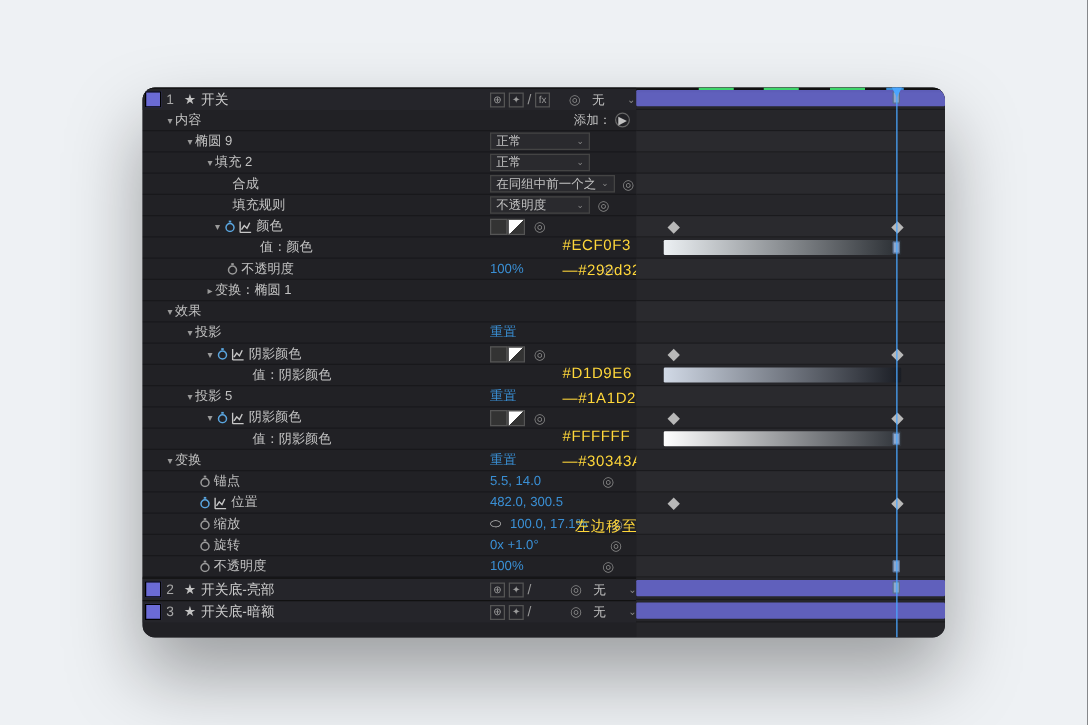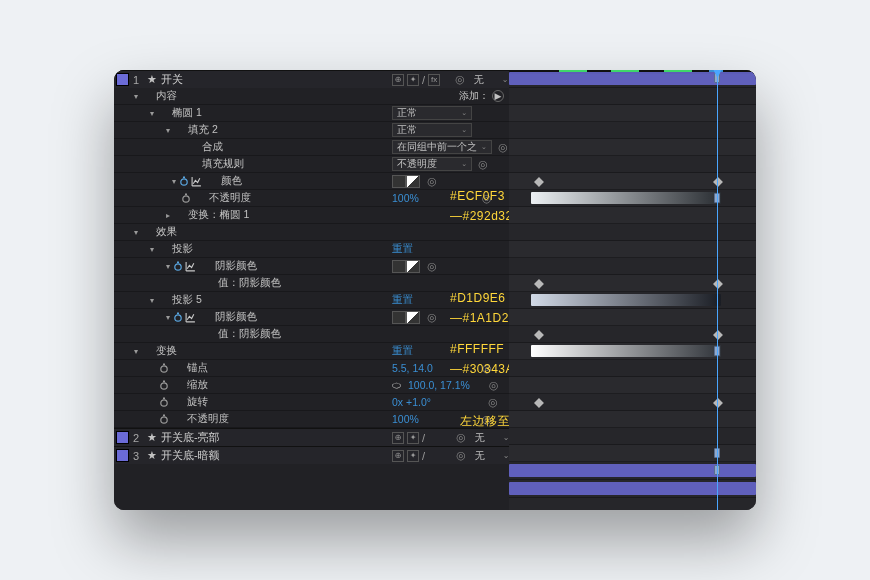--- a/index.html
+++ b/index.html
@@ -61,21 +61,21 @@
 }
 .stopwatch svg { width: 10px; height: 10px; }
 .graph {
   width: 11px; height: 11px;
   display: inline-flex;
   align-items: center;
   justify-content: center;
   color: #c8c8c8;
   margin-right: 3px;
 }
-.label { color: #c2c2c2; white-space: nowrap; margin-left: 16px; }
+.label { color: #c2c2c2; white-space: nowrap; }
 .blueval { color: #3a8fd4; font-size: 10.5px; }
 .reset { color: #3a8fd4; font-size: 10.5px; cursor: pointer; }
 .dd {
   display: inline-flex;
   align-items: center;
   border: 1px solid #444;
   background: #2a2a2e;
   height: 14px;
   padding: 0 4px;
   font-size: 10px;
@@ -249,21 +249,21 @@
   <span class="label">内容</span>
   <span class="col2" style="left:345px">
     <span class="addlabel">添加：</span>
     <span class="addbtn">▶</span>
   </span>
 </div>
 
 <div class="row">
   <span class="ind" style="width:34px"></span>
   <span class="arrow">▾</span>
-  <span class="label">椭圆 1</span>
+  <span class="label">椭圆 9</span>
   <span class="col2">
           <span class="dd">
             <span>正常</span>
             <span class="chev">⌄</span>
           </span>
         </span>
 </div>
 
 <div class="row">
   <span class="ind" style="width:50px"></span>
@@ -318,20 +318,24 @@
   <span class="label">颜色</span>
   <span class="col2">
     <span class="swatches">
       <span class="swatch"></span>
       <span class="swatch white" style="background:linear-gradient(135deg,#fff 50%,#333 50%)"></span>
     </span>
     <span class="spiral">◎</span>
   </span>
 </div>
 
+<div class="row">
+  <span class="ind" style="width:94px"></span>
+  <span class="label">值：颜色</span>
+</div>
 
 <div class="row">
   <span class="ind" style="width:66px"></span>
   <span class="stopwatch">
           <svg viewBox="0 0 10 10">
             <circle cx="5" cy="6" r="3.2" fill="none" stroke="#999" stroke-width="1.2"></circle>
             <rect x="4" y="0.5" width="2" height="1.5" fill="#999"></rect>
           </svg>
         </span>
   <span class="label">不透明度</span>
@@ -446,20 +450,38 @@
             <rect x="4" y="0.5" width="2" height="1.5" fill="#999"></rect>
           </svg>
         </span>
   <span class="label">锚点</span>
   <span class="col2">
           <span class="blueval">5.5, 14.0</span>
   <span class="spiral" style="margin-left:46px">◎</span>
         </span>
 </div>
 
+<div class="row">
+  <span class="ind" style="width:44px"></span>
+  <span class="stopwatch">
+          <svg viewBox="0 0 10 10">
+            <circle cx="5" cy="6" r="3.2" fill="none" stroke="#5aa6e0" stroke-width="1.2"></circle>
+            <rect x="4" y="0.5" width="2" height="1.5" fill="#5aa6e0"></rect>
+          </svg>
+        </span>
+  <span class="graph">
+          <svg viewBox="0 0 10 10">
+            <path d="M1 9 L1 1 M1 9 L9 9 M2 7 L4 4 L6 6 L8 2" fill="none" stroke="#c8c8c8" stroke-width="1"></path>
+          </svg>
+        </span>
+  <span class="label">位置</span>
+  <span class="col2">
+          <span class="blueval">482.0, 300.5</span>
+        </span>
+</div>
 
 <div class="row">
   <span class="ind" style="width:44px"></span>
   <span class="stopwatch">
           <svg viewBox="0 0 10 10">
             <circle cx="5" cy="6" r="3.2" fill="none" stroke="#999" stroke-width="1.2"></circle>
             <rect x="4" y="0.5" width="2" height="1.5" fill="#999"></rect>
           </svg>
         </span>
   <span class="label">缩放</span>

